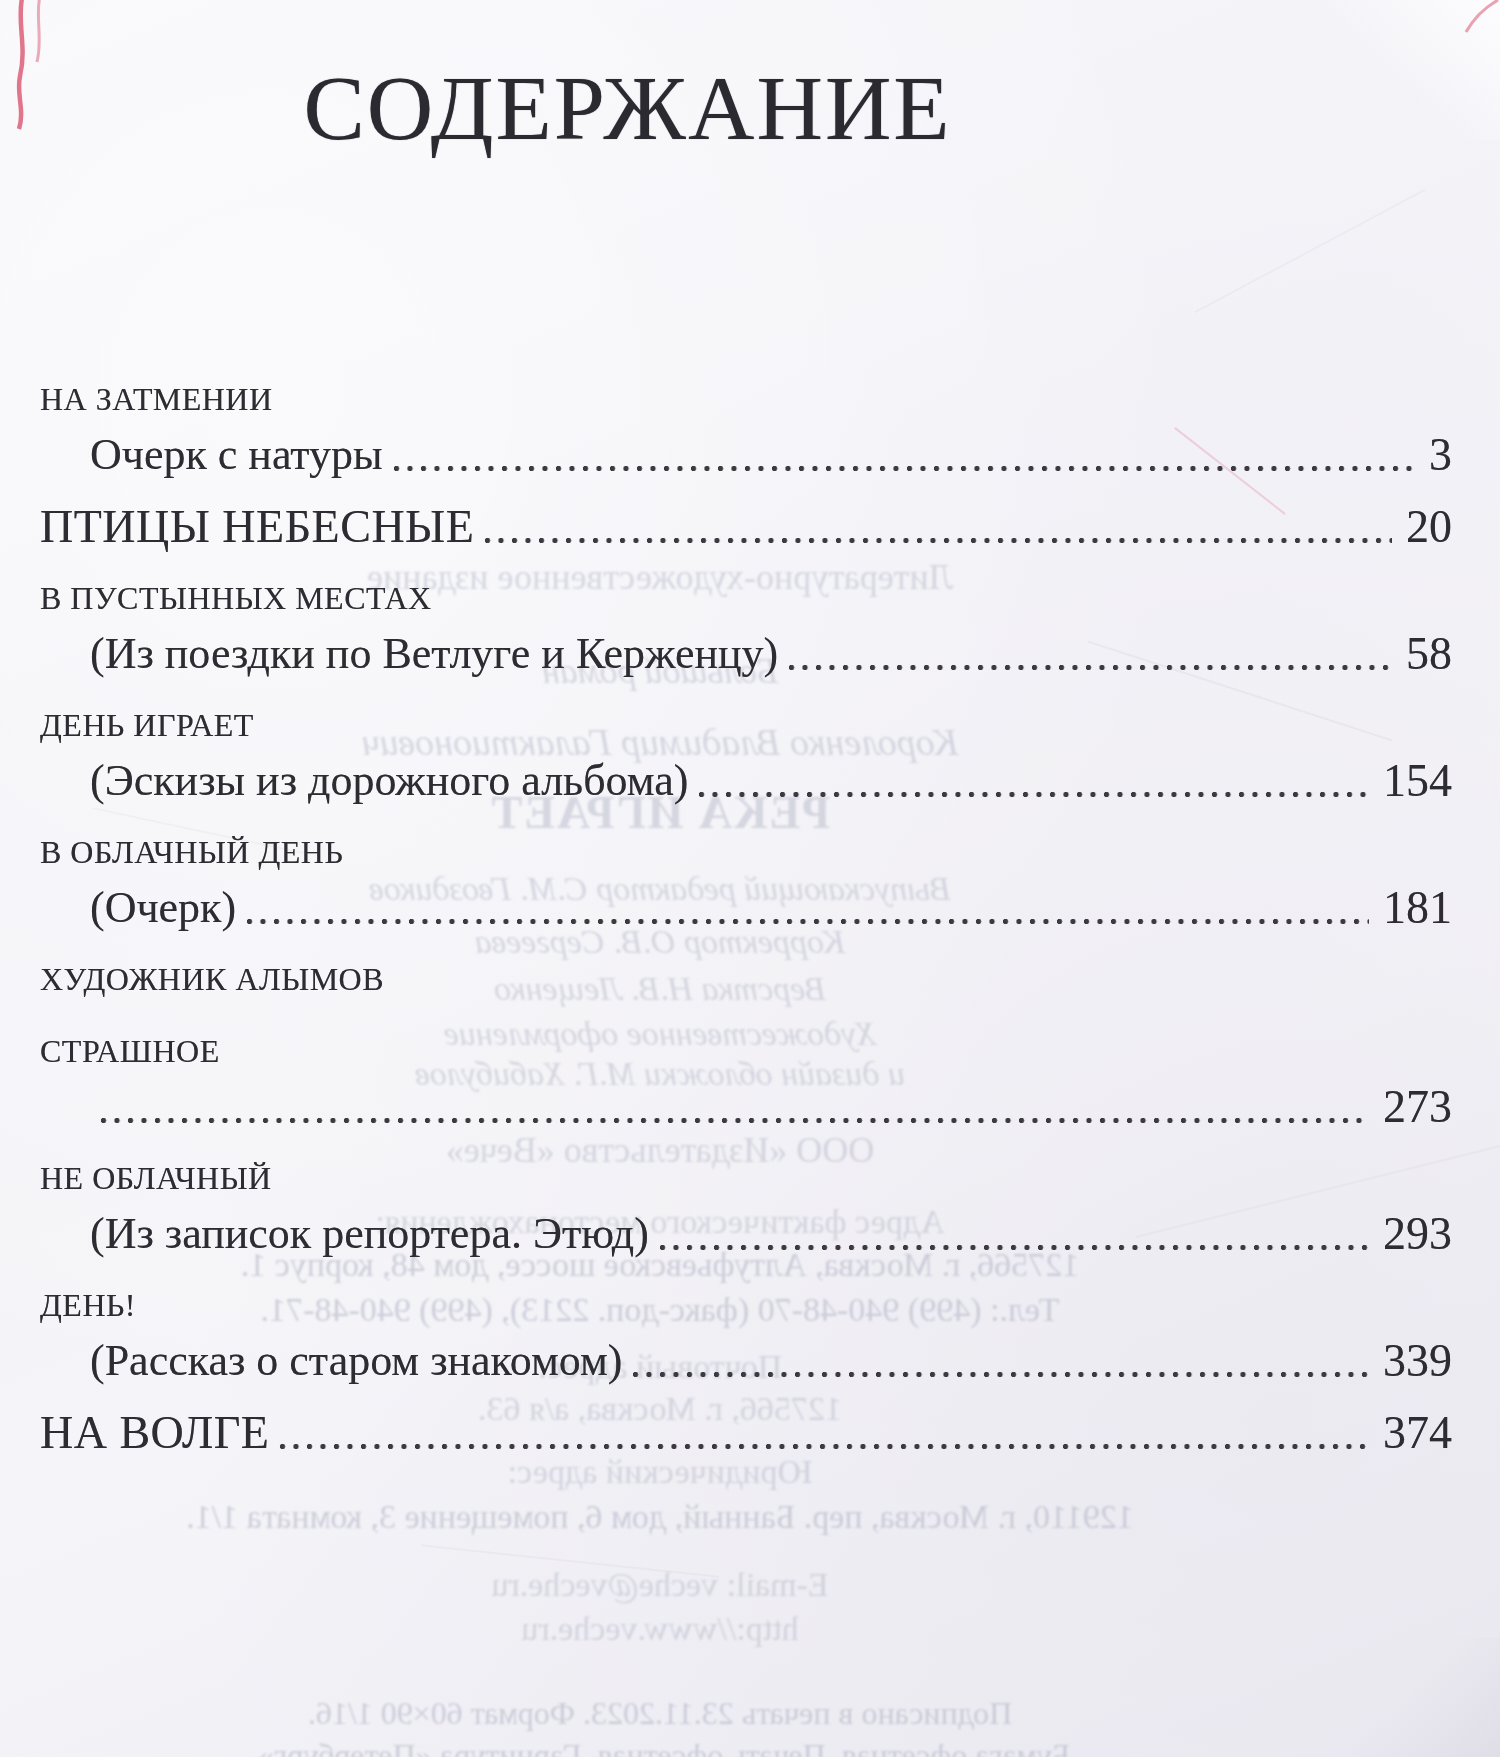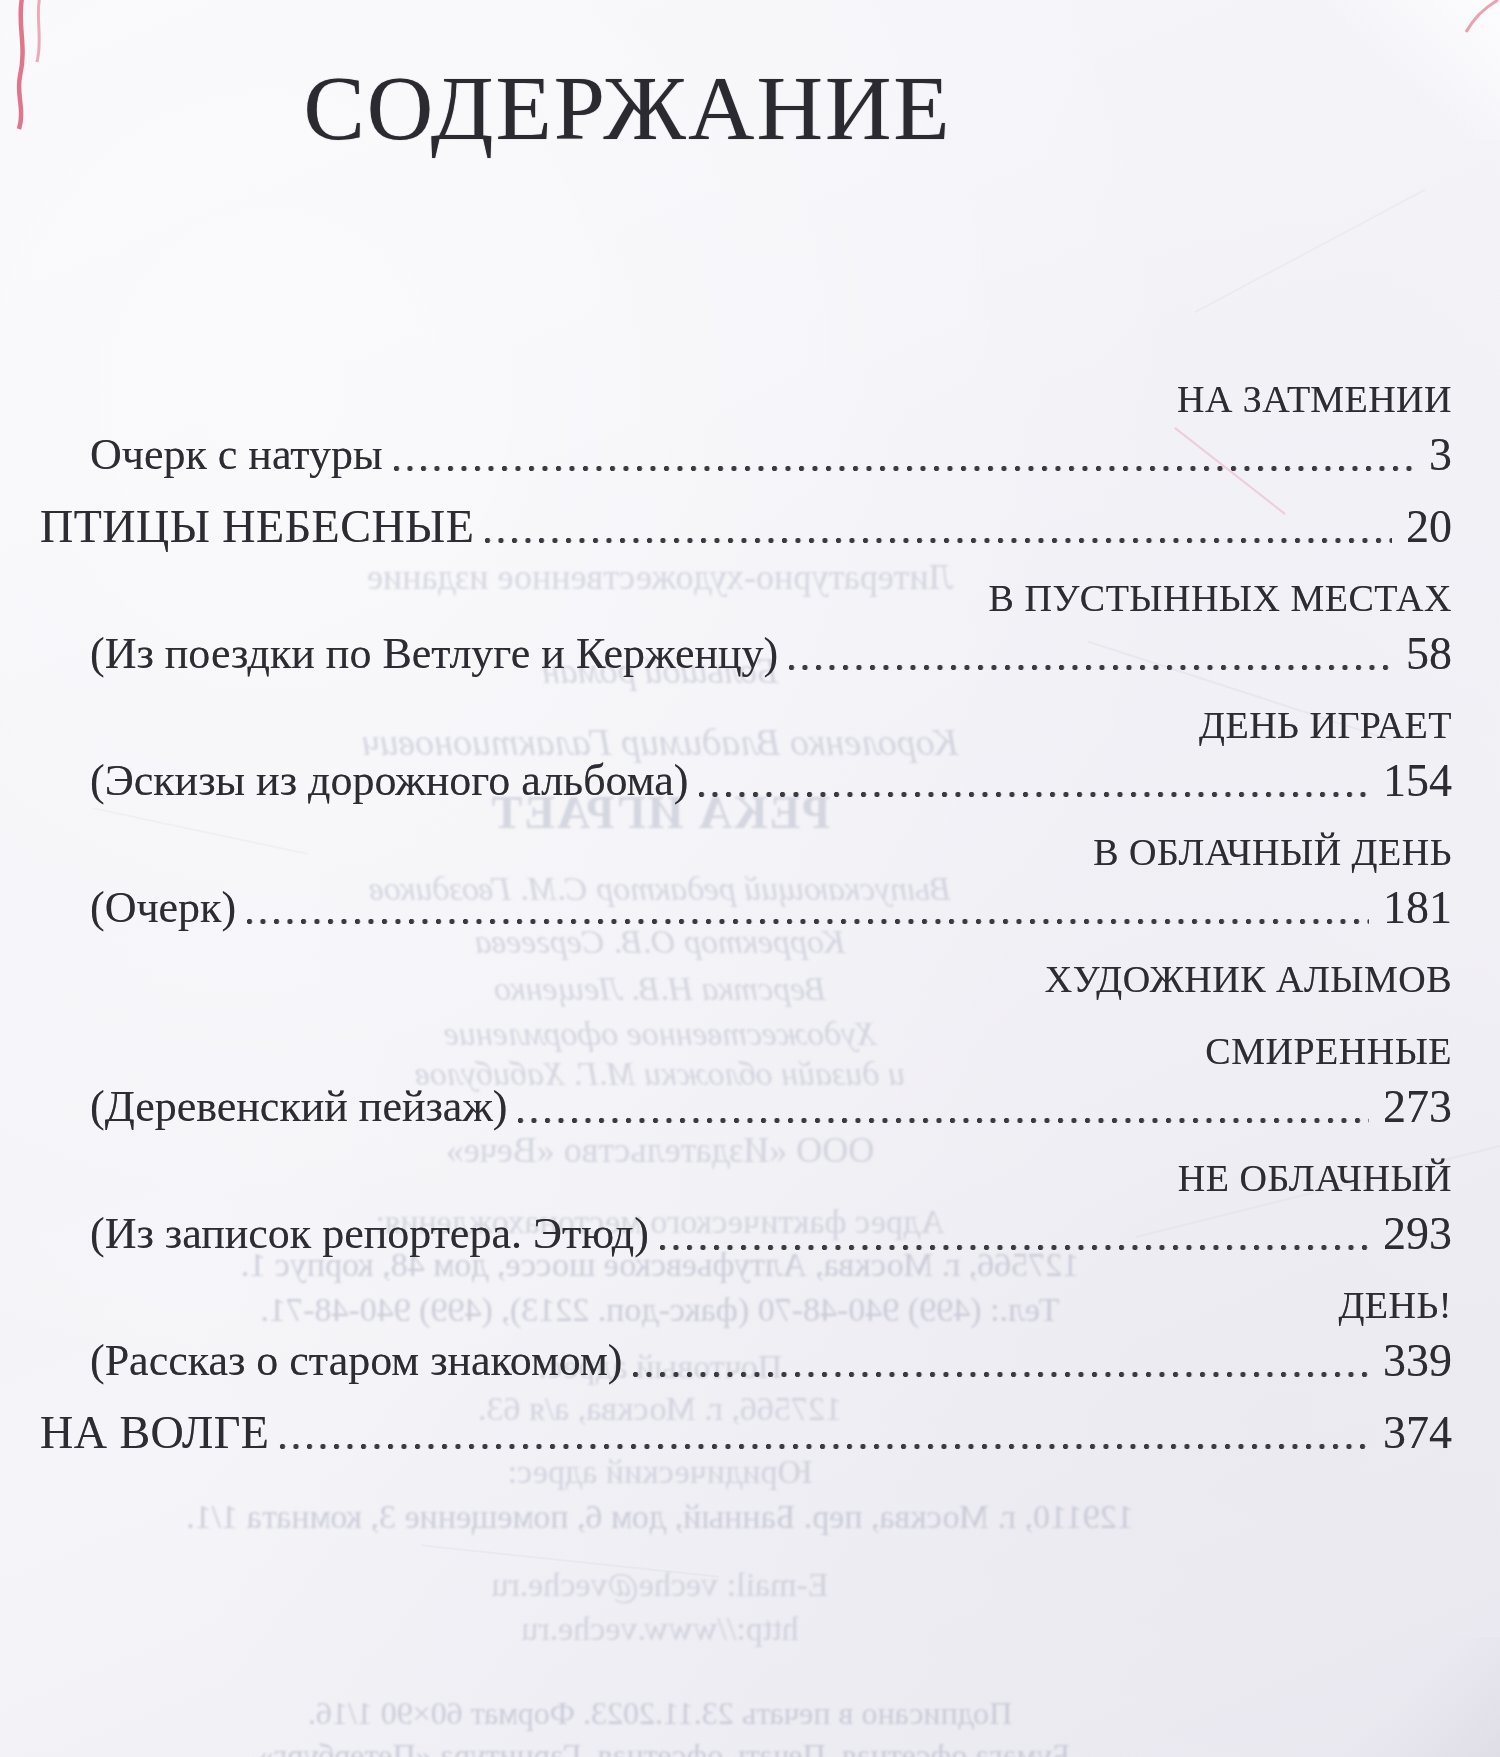--- a/index.html
+++ b/index.html
@@ -56,21 +56,21 @@
   .g20{top:1738px;font-size:32px;}
   
   .title{
     position:absolute;top:55px;left:0;width:1255px;text-align:center;
     font-size:92px;letter-spacing:2px;color:#2b2a31;
     text-shadow:0 0 1px rgba(43,42,49,.55);
   }
   .toc{position:absolute;top:372px;left:40px;right:48px;color:#2d2c32;
     text-shadow:0 0 .6px rgba(45,44,50,.5);}
   .entry{margin-bottom:17px;}
-  .head{font-size:38px;line-height:55px;letter-spacing:.5px;text-align:right;}
+  .head{font-size:32px;line-height:55px;letter-spacing:.5px;}
   .row{display:flex;align-items:flex-start;line-height:55px;}
   .row.indent{padding-left:50px;}
   .sub{font-size:44px;white-space:nowrap;}
   .head-inline{font-size:46px;letter-spacing:.5px;white-space:nowrap;}
   .leader{
     flex:1 1 auto;align-self:flex-end;height:7px;margin:0 14px 10px 10px;
     background-image:radial-gradient(circle at 3.5px 3.5px,#3b3a41 2.4px,rgba(59,58,65,0) 3px);
     background-size:13.5px 7px;background-repeat:repeat-x;
   }
   .pg{font-size:46px;white-space:nowrap;}
@@ -150,23 +150,22 @@
         <span class="leader"></span>
         <span class="pg">181</span>
       </div>
     </div>
 
     <div class="entry">
       <div class="head">ХУДОЖНИК АЛЫМОВ</div>
     </div>
 
     <div class="entry">
-      <div class="head">СМИРЕННЫЕ</div>
-      <div class="row indent">
-        <span class="sub">(Деревенский пейзаж)</span>
+      <div class="head">СТРАШНОЕ</div>
+      <div class="row indent">
         <span class="leader"></span>
         <span class="pg">273</span>
       </div>
     </div>
 
     <div class="entry">
       <div class="head">НЕ ОБЛАЧНЫЙ</div>
       <div class="row indent">
         <span class="sub">(Из записок репортера. Этюд)</span>
         <span class="leader"></span>

